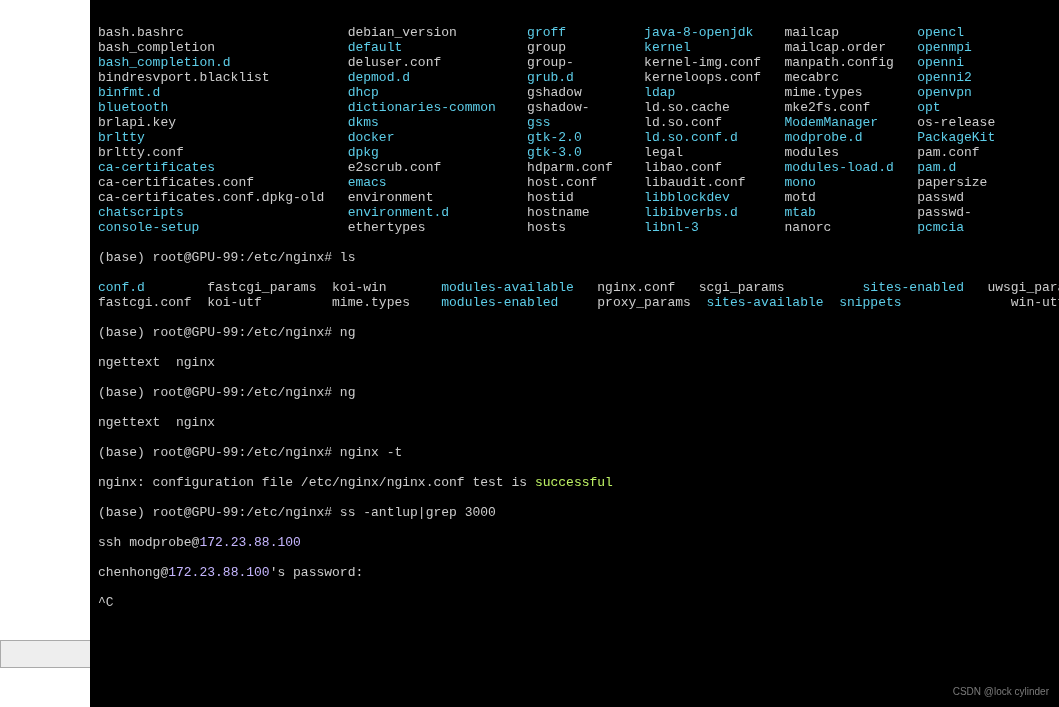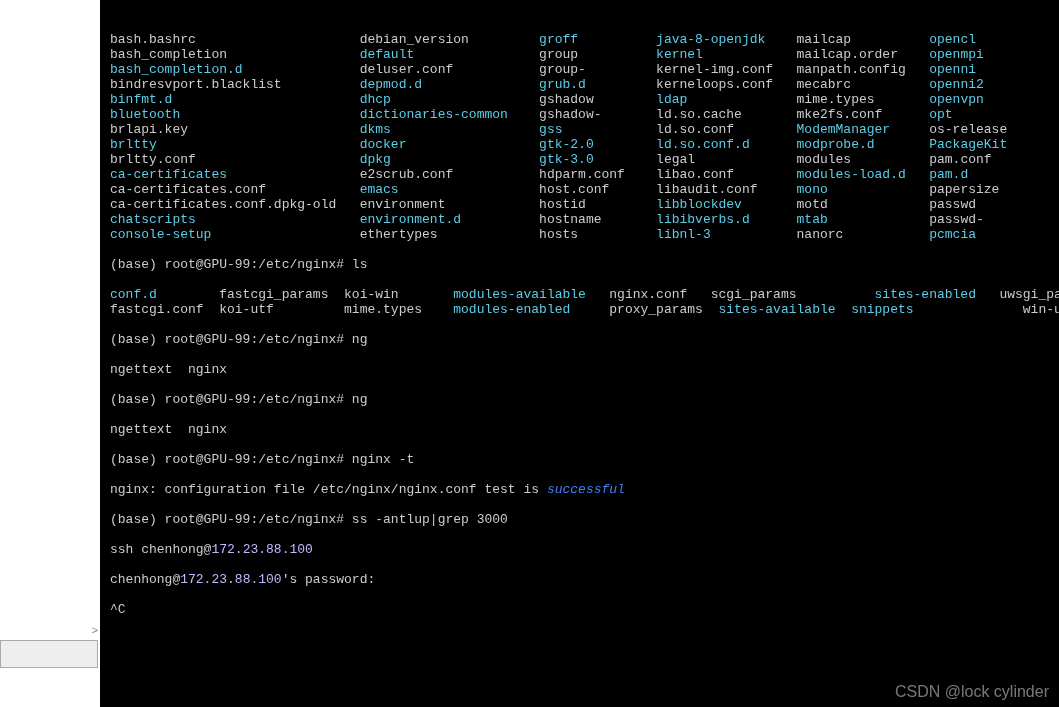--- a/index.html
+++ b/index.html
@@ -33,39 +33,39 @@
     position: absolute;
     left: 0;
     top: 640px;
     width: 98px;
     height: 28px;
     border: 1px solid #aaa;
     background: #eee;
   }
   .terminal {
     position: absolute;
-    left: 102px;
+    left: 90px;
     top: 0;
     width: 957px;
     height: 707px;
     background: #000;
-    padding: 17px 8px;
+    padding: 10px 8px;
     white-space: pre;
   }
   .line { display: block; height: 15px; }
   .w { color: #ccc; }
   .c { color: #5dcde8; }
-  .g { color: #3b82f6; font-style: italic; }
+  .g { color: #bef264; }
   .o { color: #c4b5fd; }
   .watermark {
     position: absolute;
     right: 10px;
     bottom: 8px;
     color: rgba(200,200,200,0.6);
-    font-size: 16px;
+    font-size: 10px;
     font-family: sans-serif;
     text-shadow: 1px 1px 2px #000;
   }
 </style>
 </head>
 <body>
 
 <div class="sidebar">
   <div class="sidebar-arrow">&gt;</div>
   <div class="sidebar-input"></div>
@@ -75,21 +75,21 @@
 <div id="etc-block"><span class="line"><span class="w">bash.bashrc                     </span><span class="w">debian_version         </span><span class="c">groff          </span><span class="c">java-8-openjdk    </span><span class="w">mailcap          </span><span class="c">opencl</span></span><span class="line"><span class="w">bash_completion                 </span><span class="c">default                </span><span class="w">group          </span><span class="c">kernel            </span><span class="w">mailcap.order    </span><span class="c">openmpi</span></span><span class="line"><span class="c">bash_completion.d               </span><span class="w">deluser.conf           </span><span class="w">group-         </span><span class="w">kernel-img.conf   </span><span class="w">manpath.config   </span><span class="c">openni</span></span><span class="line"><span class="w">bindresvport.blacklist          </span><span class="c">depmod.d               </span><span class="c">grub.d         </span><span class="w">kerneloops.conf   </span><span class="w">mecabrc          </span><span class="c">openni2</span></span><span class="line"><span class="c">binfmt.d                        </span><span class="c">dhcp                   </span><span class="w">gshadow        </span><span class="c">ldap              </span><span class="w">mime.types       </span><span class="c">openvpn</span></span><span class="line"><span class="c">bluetooth                       </span><span class="c">dictionaries-common    </span><span class="w">gshadow-       </span><span class="w">ld.so.cache       </span><span class="w">mke2fs.conf      </span><span class="c">opt</span></span><span class="line"><span class="w">brlapi.key                      </span><span class="c">dkms                   </span><span class="c">gss            </span><span class="w">ld.so.conf        </span><span class="c">ModemManager     </span><span class="w">os-release</span></span><span class="line"><span class="c">brltty                          </span><span class="c">docker                 </span><span class="c">gtk-2.0        </span><span class="c">ld.so.conf.d      </span><span class="c">modprobe.d       </span><span class="c">PackageKit</span></span><span class="line"><span class="w">brltty.conf                     </span><span class="c">dpkg                   </span><span class="c">gtk-3.0        </span><span class="w">legal             </span><span class="w">modules          </span><span class="w">pam.conf</span></span><span class="line"><span class="c">ca-certificates                 </span><span class="w">e2scrub.conf           </span><span class="w">hdparm.conf    </span><span class="w">libao.conf        </span><span class="c">modules-load.d   </span><span class="c">pam.d</span></span><span class="line"><span class="w">ca-certificates.conf            </span><span class="c">emacs                  </span><span class="w">host.conf      </span><span class="w">libaudit.conf     </span><span class="c">mono             </span><span class="w">papersize</span></span><span class="line"><span class="w">ca-certificates.conf.dpkg-old   </span><span class="w">environment            </span><span class="w">hostid         </span><span class="c">libblockdev       </span><span class="w">motd             </span><span class="w">passwd</span></span><span class="line"><span class="c">chatscripts                     </span><span class="c">environment.d          </span><span class="w">hostname       </span><span class="c">libibverbs.d      </span><span class="c">mtab             </span><span class="w">passwd-</span></span><span class="line"><span class="c">console-setup                   </span><span class="w">ethertypes             </span><span class="w">hosts          </span><span class="c">libnl-3           </span><span class="w">nanorc           </span><span class="c">pcmcia</span></span></div>
 <span class="line"><span class="w">(base) root@GPU-99:/etc/nginx# </span><span class="w">ls</span></span>
 <div id="nginx-ls-1"><span class="line"><span class="c">conf.d        </span><span class="w">fastcgi_params  koi-win       </span><span class="c">modules-available   </span><span class="w">nginx.conf   scgi_params          </span><span class="c">sites-enabled   </span><span class="w">uwsgi_params</span></span><span class="line"><span class="w">fastcgi.conf  koi-utf         mime.types    </span><span class="c">modules-enabled     </span><span class="w">proxy_params  </span><span class="c">sites-available  </span><span class="c">snippets              </span><span class="w">win-utf</span></span></div>
 <span class="line"><span class="w">(base) root@GPU-99:/etc/nginx# </span><span class="w">ng</span></span>
 <span class="line"><span class="w">ngettext  nginx</span></span>
 <span class="line"><span class="w">(base) root@GPU-99:/etc/nginx# </span><span class="w">ng</span></span>
 <span class="line"><span class="w">ngettext  nginx</span></span>
 <span class="line"><span class="w">(base) root@GPU-99:/etc/nginx# </span><span class="w">nginx -t</span></span>
 <span class="line"><span class="w">nginx: configuration file /etc/nginx/nginx.conf test is </span><span class="g">successful</span></span>
 <span class="line"><span class="w">(base) root@GPU-99:/etc/nginx# </span><span class="w">ss -antlup|grep 3000</span></span>
-<span class="line"><span class="w">ssh chenhong@</span><span class="o">172.23.88.100</span></span>
+<span class="line"><span class="w">ssh modprobe@</span><span class="o">172.23.88.100</span></span>
 <span class="line"><span class="w">chenhong@</span><span class="o">172.23.88.100</span><span class="w">'s password:</span></span>
 <span class="line"><span class="w">^C</span></span>
 
 
 
 
 
 
 
 

